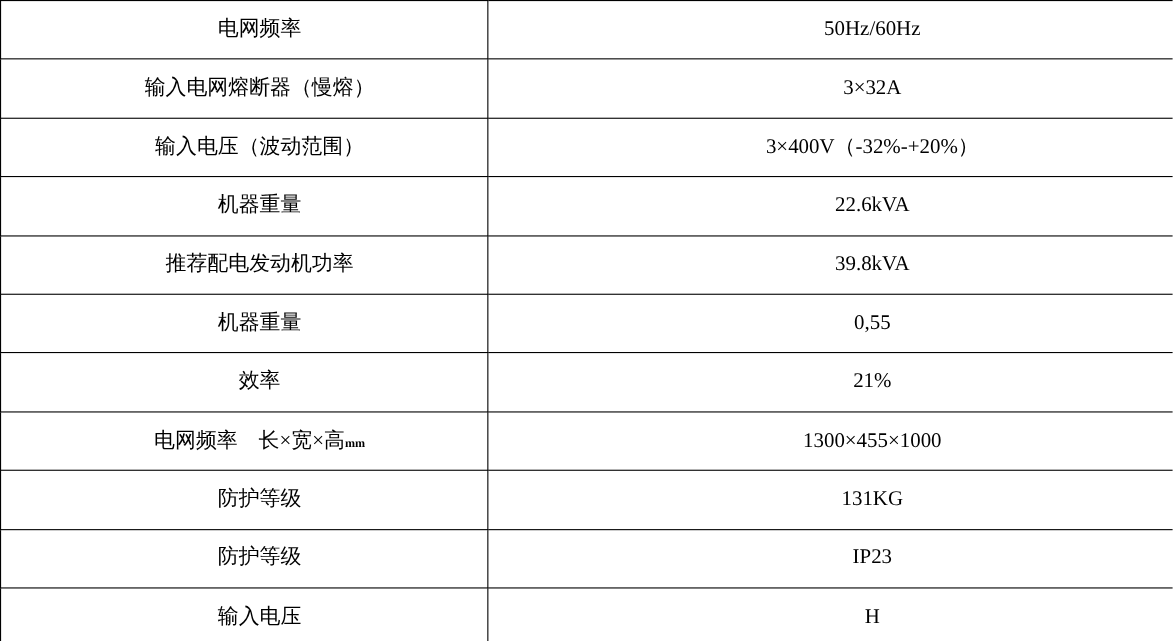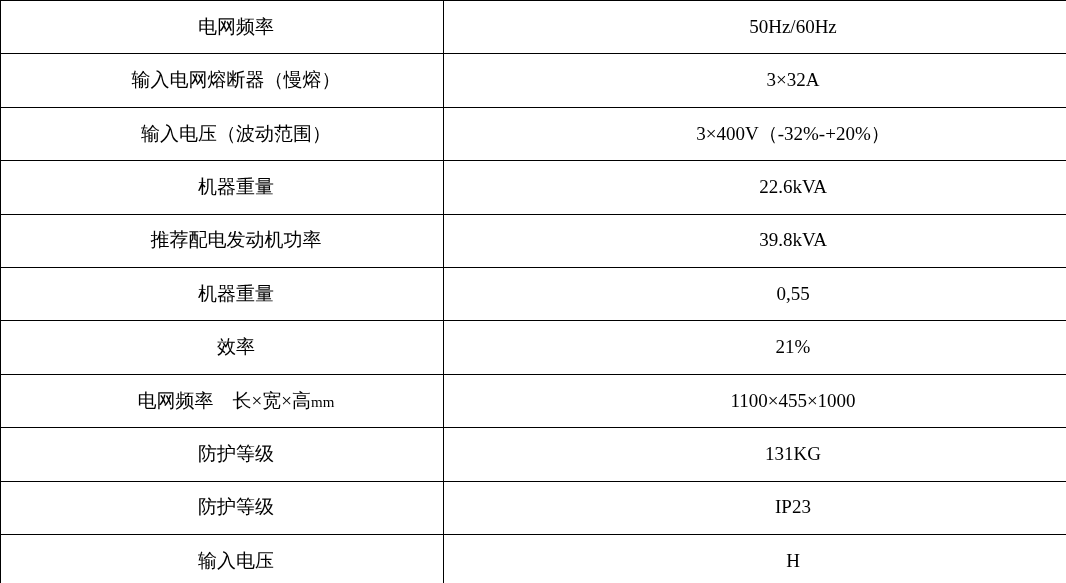--- a/index.html
+++ b/index.html
@@ -31,21 +31,22 @@
     text-align: center;
     font-family: "Liberation Serif", "DejaVu Serif", serif;
     padding-left: 40px;
   }
   .spec-table td.value {
     width: 674px;
     text-align: center;
     font-family: "Liberation Serif", "DejaVu Serif", serif;
   }
   .unit-small {
-    font-size: 15px;
+    font-size: 11px;
+    font-weight: bold;
   }
 </style>
 </head>
 <body>
 
 <table class="spec-table">
   <tbody>
     <tr>
       <td class="label"><span>电网频率</span></td>
       <td class="value"><span>50Hz/60Hz</span></td>
@@ -69,21 +70,21 @@
     <tr>
       <td class="label"><span>机器重量</span></td>
       <td class="value"><span>0,55</span></td>
     </tr>
     <tr>
       <td class="label"><span>效率</span></td>
       <td class="value"><span>21%</span></td>
     </tr>
     <tr>
       <td class="label"><span>电网频率　长×宽×高</span><span class="unit-small">mm</span></td>
-      <td class="value"><span>1100×455×1000</span></td>
+      <td class="value"><span>1300×455×1000</span></td>
     </tr>
     <tr>
       <td class="label"><span>防护等级</span></td>
       <td class="value"><span>131KG</span></td>
     </tr>
     <tr>
       <td class="label"><span>防护等级</span></td>
       <td class="value"><span>IP23</span></td>
     </tr>
     <tr>

